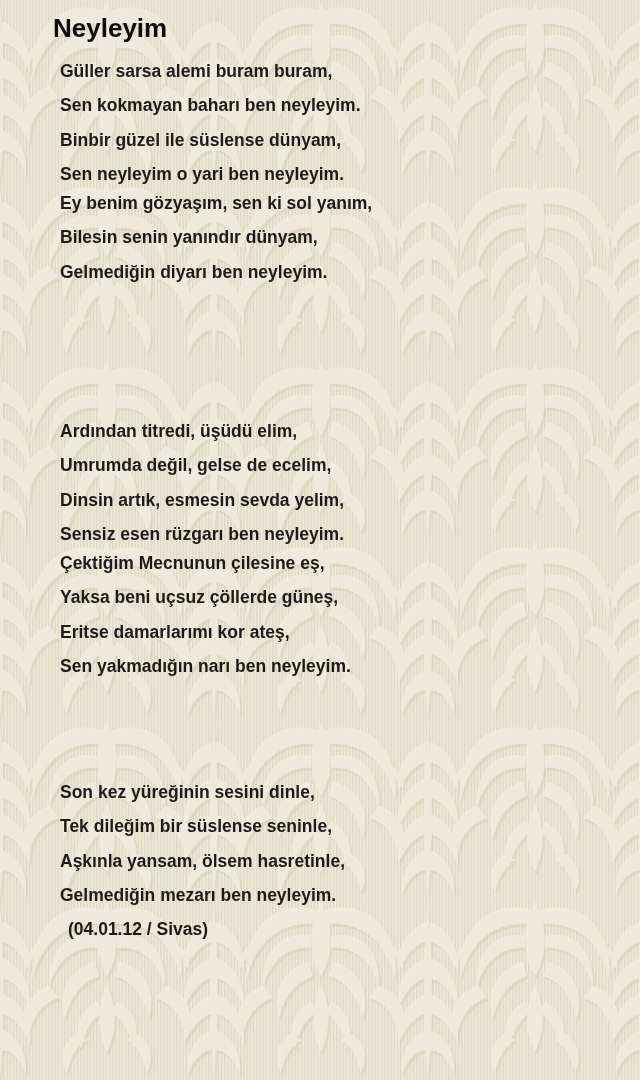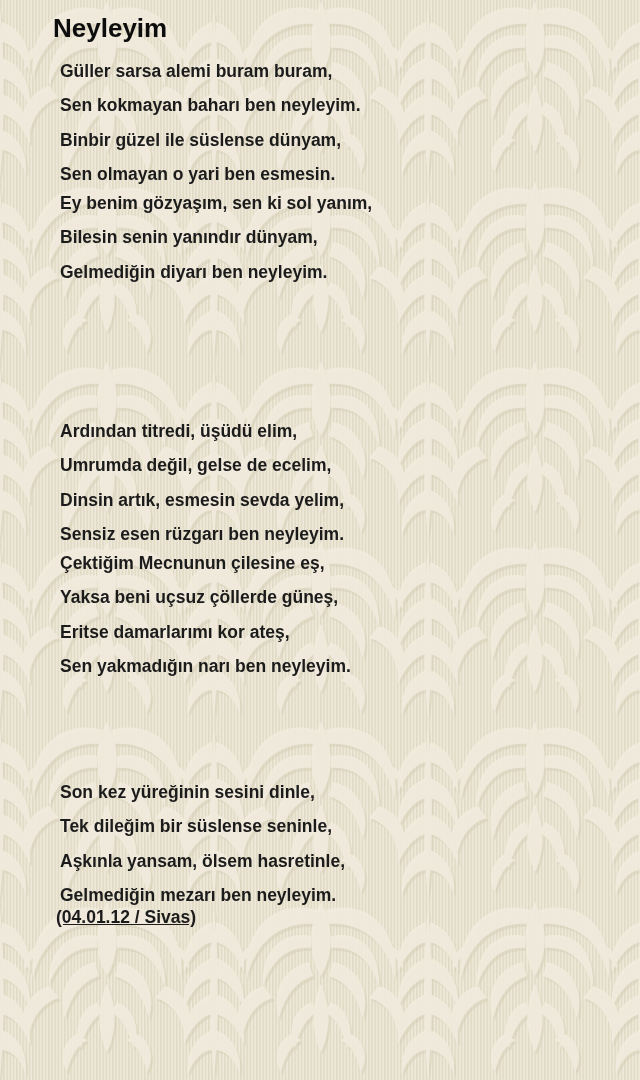--- a/index.html
+++ b/index.html
@@ -31,24 +31,23 @@
     letter-spacing:0px;white-space:nowrap;
   }
   .stanza{position:absolute;left:52px;}
   .stanza p{
     margin:8px;
     font-size:17.5px;line-height:26.3px;font-weight:700;
     color:#1b1b1b;white-space:nowrap;
   }
   .st1{top:50px;} .st2{top:182px;} .st3{top:410px;} .st4{top:542px;} .st5{top:771px;}
   .dateline{
-    position:absolute;left:52px;top:900px;margin:4px;
+    position:absolute;left:52px;top:900px;margin:16px;
     font-size:17.5px;line-height:26.3px;font-weight:700;color:#1b1b1b;
     white-space:nowrap;
-    text-decoration:underline;
   }
   .author{
     position:absolute;left:52px;top:1017px;margin:0;
     font-size:26px;line-height:32px;font-style:italic;font-weight:400;
     color:#1f1f1f;white-space:nowrap;
   }
 </style>
 </head>
 <body>
 
@@ -111,21 +110,21 @@
   </svg>
 
   <main class="content">
 
     <h1 class="poem-title">Neyleyim</h1>
 
     <div class="stanza st1">
       <p>Güller sarsa alemi buram buram,</p>
       <p>Sen kokmayan baharı ben neyleyim.</p>
       <p>Binbir güzel ile süslense dünyam,</p>
-      <p>Sen olmayan o yari ben esmesin.</p>
+      <p>Sen neyleyim o yari ben neyleyim.</p>
     </div>
 
     <div class="stanza st2">
       <p>Ey benim gözyaşım, sen ki sol yanım,</p>
       <p>Bilesin senin yanındır dünyam,</p>
       <p>Gelmediğin diyarı ben neyleyim.</p>
     </div>
 
     <div class="stanza st3">
       <p>Ardından titredi, üşüdü elim,</p>

